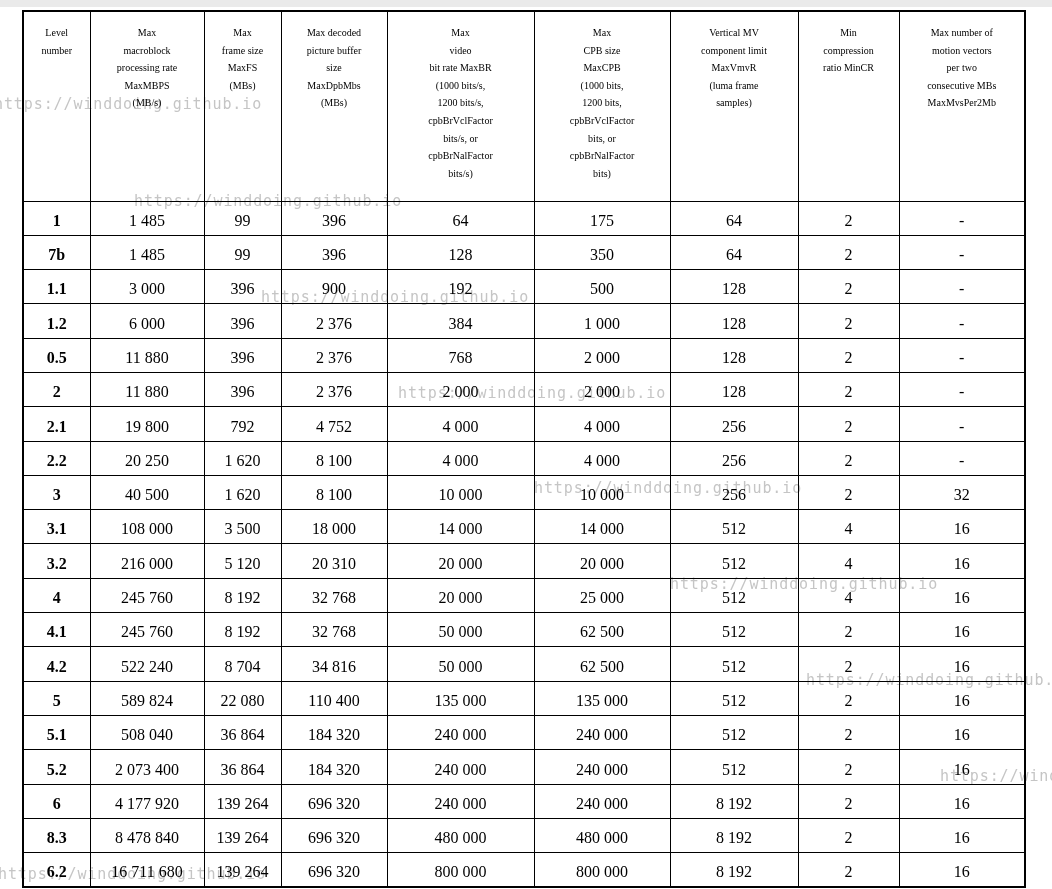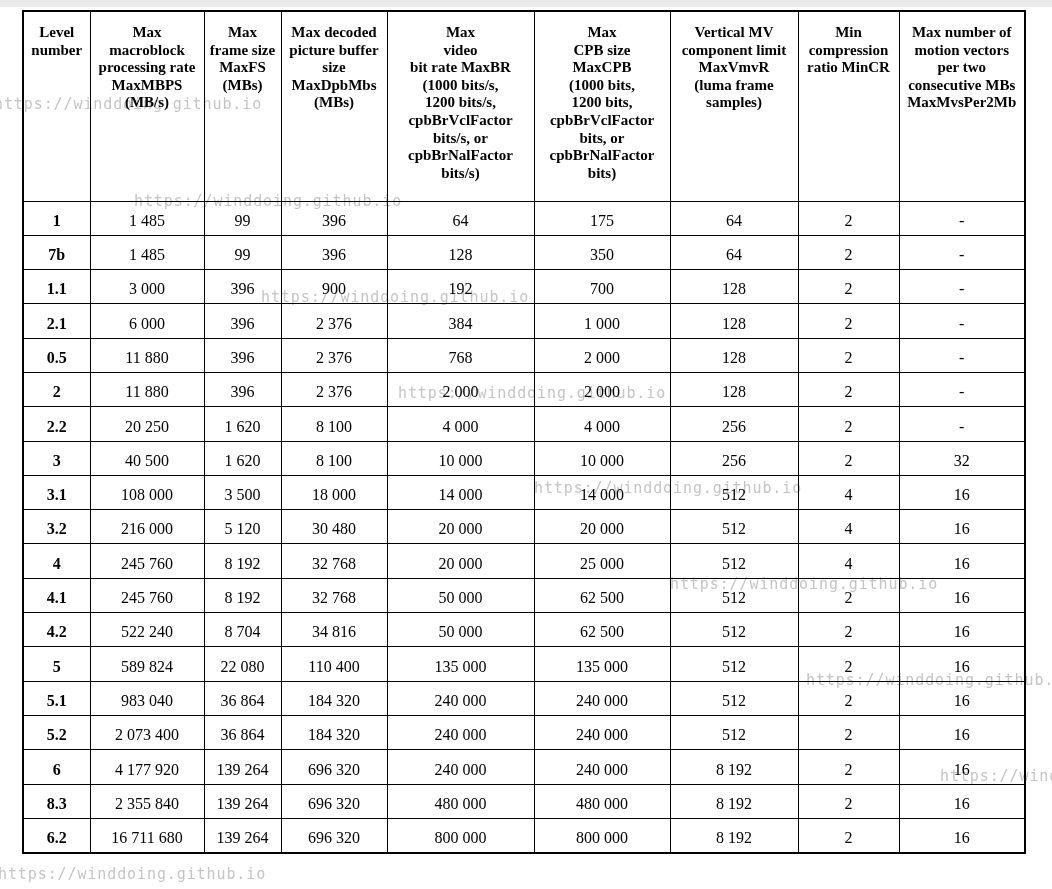--- a/index.html
+++ b/index.html
@@ -48,22 +48,22 @@
   table.levels th, table.levels td {
     border: 1.5px solid #000;
     text-align: center;
     background: transparent;
     overflow: hidden;
   }
   table.levels thead tr { height: 190px; }
   table.levels th {
     vertical-align: top;
     padding: 12px 2px 0 2px;
-    font-weight: bold;
-    font-size: 15px;
+    font-weight: normal;
+    font-size: 10px;
     line-height: 17.6px;
     white-space: pre-line;
   }
   table.levels tbody tr { height: 34.3px; }
   table.levels td {
     vertical-align: bottom;
     padding: 0 2px 6px 2px;
     font-size: 16px;
     line-height: 17px;
   }
@@ -171,27 +171,27 @@
           <td>64</td>
           <td>2</td>
           <td>-</td>
         </tr>
         <tr>
           <td class="level">1.1</td>
           <td>3 000</td>
           <td>396</td>
           <td>900</td>
           <td>192</td>
-          <td>700</td>
-          <td>128</td>
-          <td>2</td>
-          <td>-</td>
-        </tr>
-        <tr>
-          <td class="level">2.1</td>
+          <td>500</td>
+          <td>128</td>
+          <td>2</td>
+          <td>-</td>
+        </tr>
+        <tr>
+          <td class="level">1.2</td>
           <td>6 000</td>
           <td>396</td>
           <td>2 376</td>
           <td>384</td>
           <td>1 000</td>
           <td>128</td>
           <td>2</td>
           <td>-</td>
         </tr>
         <tr>
@@ -206,20 +206,31 @@
           <td>-</td>
         </tr>
         <tr>
           <td class="level">2</td>
           <td>11 880</td>
           <td>396</td>
           <td>2 376</td>
           <td>2 000</td>
           <td>2 000</td>
           <td>128</td>
+          <td>2</td>
+          <td>-</td>
+        </tr>
+        <tr>
+          <td class="level">2.1</td>
+          <td>19 800</td>
+          <td>792</td>
+          <td>4 752</td>
+          <td>4 000</td>
+          <td>4 000</td>
+          <td>256</td>
           <td>2</td>
           <td>-</td>
         </tr>
         <tr>
           <td class="level">2.2</td>
           <td>20 250</td>
           <td>1 620</td>
           <td>8 100</td>
           <td>4 000</td>
           <td>4 000</td>
@@ -246,21 +257,21 @@
           <td>14 000</td>
           <td>14 000</td>
           <td>512</td>
           <td>4</td>
           <td>16</td>
         </tr>
         <tr>
           <td class="level">3.2</td>
           <td>216 000</td>
           <td>5 120</td>
-          <td>30 480</td>
+          <td>20 310</td>
           <td>20 000</td>
           <td>20 000</td>
           <td>512</td>
           <td>4</td>
           <td>16</td>
         </tr>
         <tr>
           <td class="level">4</td>
           <td>245 760</td>
           <td>8 192</td>
@@ -299,21 +310,21 @@
           <td>22 080</td>
           <td>110 400</td>
           <td>135 000</td>
           <td>135 000</td>
           <td>512</td>
           <td>2</td>
           <td>16</td>
         </tr>
         <tr>
           <td class="level">5.1</td>
-          <td>983 040</td>
+          <td>508 040</td>
           <td>36 864</td>
           <td>184 320</td>
           <td>240 000</td>
           <td>240 000</td>
           <td>512</td>
           <td>2</td>
           <td>16</td>
         </tr>
         <tr>
           <td class="level">5.2</td>
@@ -332,21 +343,21 @@
           <td>139 264</td>
           <td>696 320</td>
           <td>240 000</td>
           <td>240 000</td>
           <td>8 192</td>
           <td>2</td>
           <td>16</td>
         </tr>
         <tr>
           <td class="level">8.3</td>
-          <td>2 355 840</td>
+          <td>8 478 840</td>
           <td>139 264</td>
           <td>696 320</td>
           <td>480 000</td>
           <td>480 000</td>
           <td>8 192</td>
           <td>2</td>
           <td>16</td>
         </tr>
         <tr>
           <td class="level">6.2</td>

